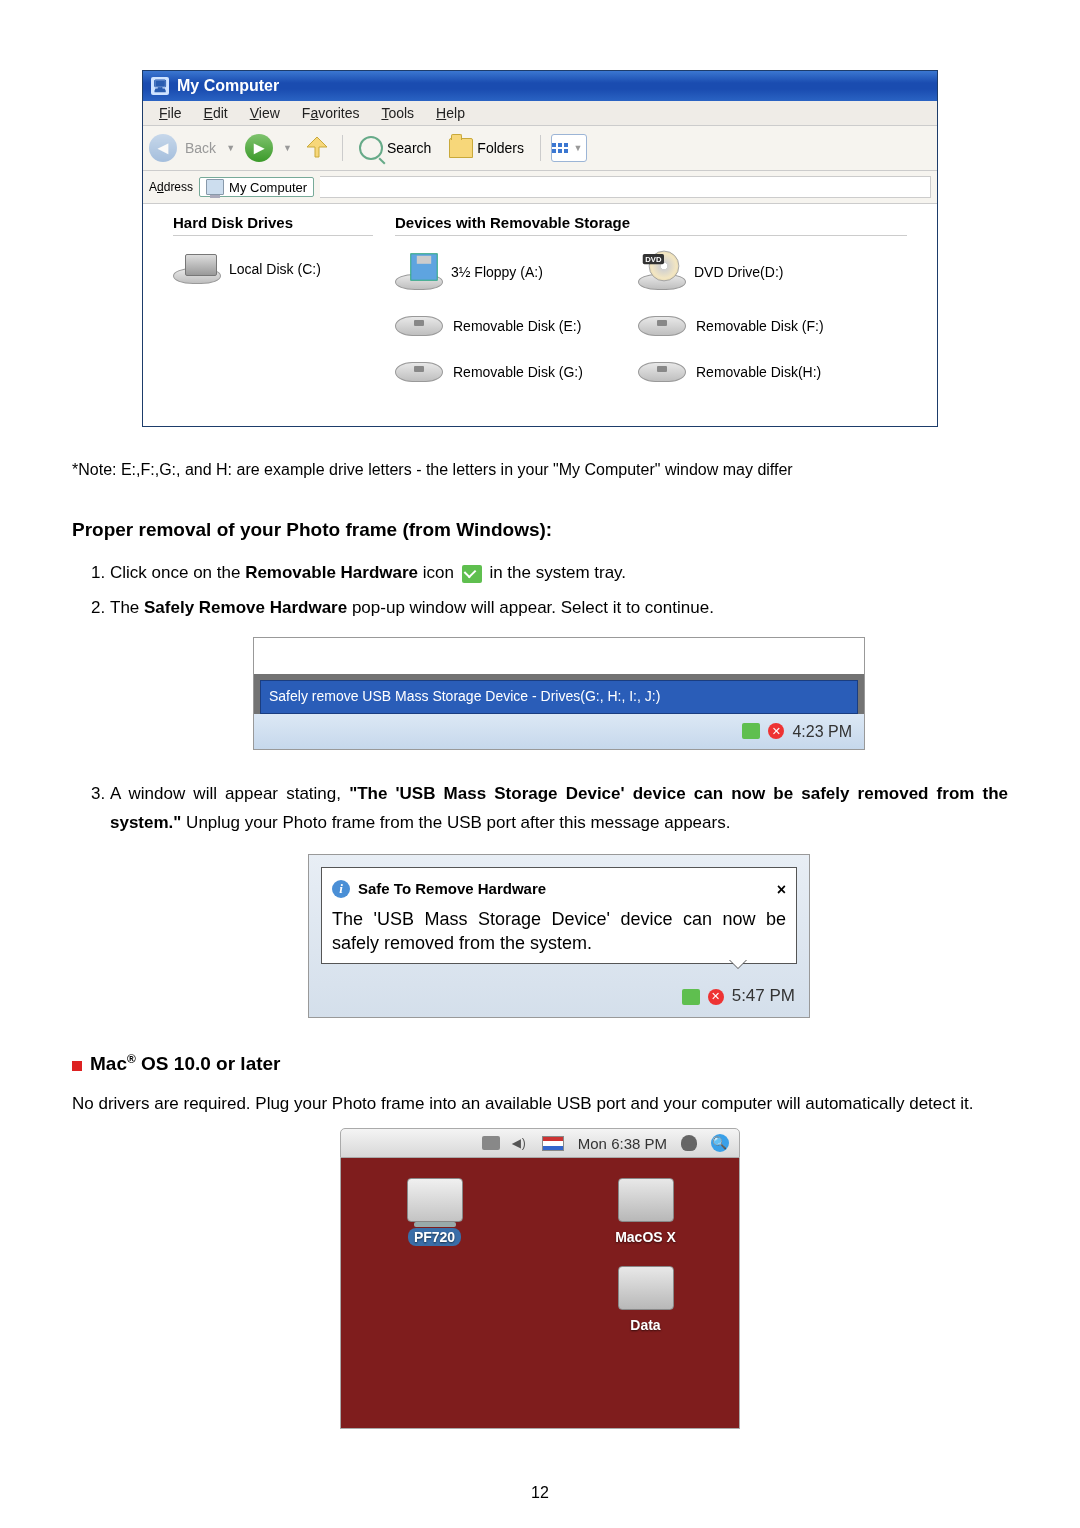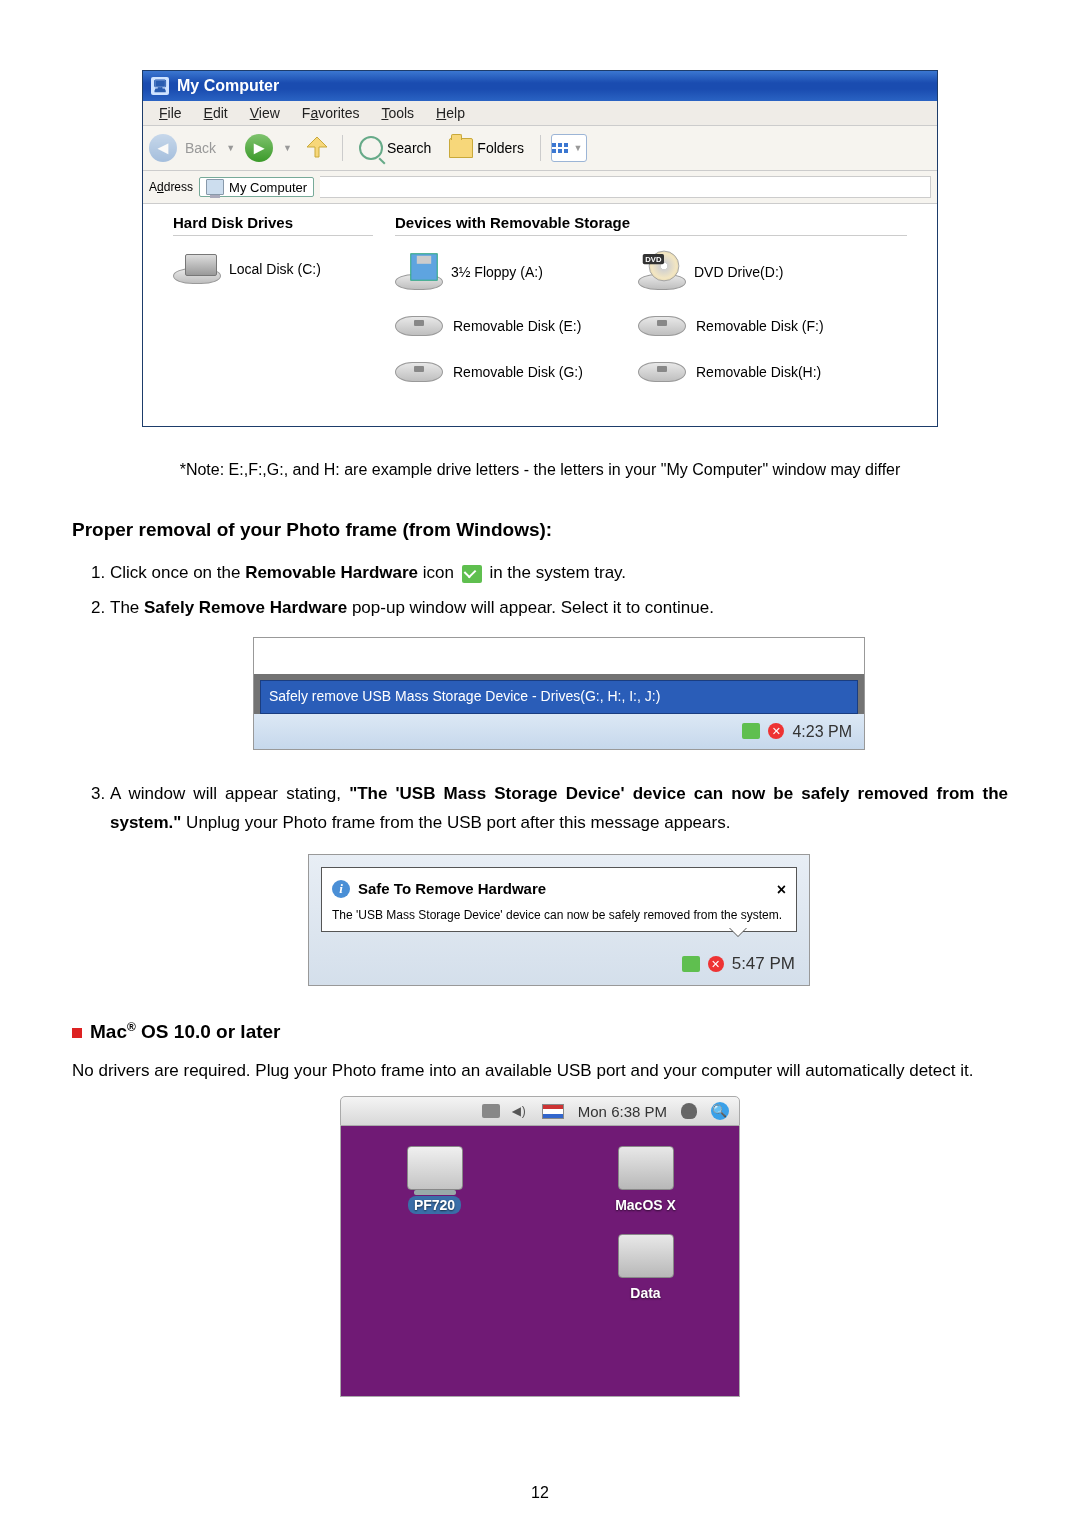--- a/index.html
+++ b/index.html
@@ -45,21 +45,21 @@
   .hdicon, .diskicon{width:46px;height:30px;position:relative;}
   .diskplat{width:46px;height:14px;background:linear-gradient(#e8e8e8,#bfbfbf);border-radius:50%/60%;position:absolute;bottom:0;border:1px solid #999;}
   .hdicon .box{width:30px;height:20px;background:linear-gradient(#ddd,#999);border:1px solid #777;border-radius:2px;position:absolute;right:2px;top:0;}
   .floppy{width:32px;height:32px;background:#5ea4e0;border:1px solid #2a6;position:relative;}
   .floppy::before{content:"";position:absolute;top:2px;left:7px;width:18px;height:10px;background:#ccc;}
   .dvd{width:34px;height:34px;border-radius:50%;background:radial-gradient(circle,#fff 15%,#d0d0d0 16%,#f3e6c2 60%,#d4c89a);border:1px solid #999;display:flex;align-items:center;justify-content:center;font-size:8px;color:#333;font-weight:bold;position:relative;}
   .dvdbadge{position:absolute;top:3px;left:-8px;background:#333;color:#fff;font-size:9px;padding:1px 3px;border-radius:2px;}
   .remdisk{width:46px;height:18px;background:linear-gradient(#e8e8e8,#bfbfbf);border-radius:50%/70%;border:1px solid #999;position:relative;}
   .remdisk::before{content:"";position:absolute;top:3px;left:18px;width:10px;height:6px;background:#888;border-radius:1px;}
   
-  .note{text-align:center;font-size:16px;margin-bottom:40px;}
+  .note{text-align:left;font-size:16px;margin-bottom:40px;}
   
   h3{font-size:19px;font-weight:bold;margin:0 0 18px 0;}
   ol{padding-left:38px;margin:0 0 20px 0;}
   ol li{font-size:17px;line-height:1.7;margin-bottom:6px;text-align:justify;}
   
   .inlineicon{display:inline-block;width:20px;height:18px;background:#5fbf4f;border-radius:2px;vertical-align:middle;position:relative;margin:0 3px;}
   .inlineicon::before{content:"";position:absolute;top:3px;left:3px;width:8px;height:6px;border:2px solid #fff;border-top:none;border-right:none;transform:rotate(-45deg);}
   
   
   .srstrip{width:610px;margin:14px auto 30px auto;border:1px solid #999;font-family:Tahoma,Arial,sans-serif;}
@@ -69,40 +69,40 @@
   .tricr{width:16px;height:16px;background:#e33;border-radius:50%;color:#fff;font-size:11px;display:flex;align-items:center;justify-content:center;}
   
   
   .srbox{width:500px;margin:16px auto 34px auto;border:1px solid #999;font-family:Tahoma,Arial,sans-serif;background:linear-gradient(#e8eef5,#d4dfeb);}
   .balloon{background:#fff;border:1px solid #555;margin:12px 12px 0 12px;padding:8px 10px;position:relative;}
   .balloon::after{content:"";position:absolute;bottom:-13px;right:50px;width:0;height:0;border:8px solid transparent;border-top-color:#fff;}
   .balloon::before{content:"";position:absolute;bottom:-15px;right:49px;width:0;height:0;border:9px solid transparent;border-top-color:#555;}
   .bhdr{display:flex;align-items:center;gap:8px;font-weight:bold;font-size:15px;margin-bottom:4px;}
   .binfo{width:18px;height:18px;border-radius:50%;background:#4a8fd6;color:#fff;display:flex;align-items:center;justify-content:center;font-style:italic;font-family:Georgia,serif;font-size:13px;}
   .bclose{margin-left:auto;font-weight:bold;font-size:16px;cursor:default;}
-  .bbody{font-size:12px;line-height:1.35;}
+  .bbody{font-size:18px;line-height:1.35;}
   .srbox .tray2{display:flex;align-items:center;justify-content:flex-end;gap:8px;padding:18px 14px 6px 8px;font-size:17px;color:#333;}
   
   .bullet{display:inline-block;width:10px;height:10px;background:#d22;margin-right:8px;}
   .machdr{font-size:19px;font-weight:bold;margin:0 0 14px 0;}
   .sup{font-size:12px;vertical-align:super;}
   .body17{font-size:17px;line-height:1.7;text-align:justify;margin:0 0 10px 0;}
   
   
   .macbox{width:400px;margin:0 auto 28px auto;font-family:"Lucida Grande",Arial,sans-serif;}
   .macbar{background:linear-gradient(#f4f4f4,#d8d8d8);border:1px solid #aaa;border-radius:5px 5px 0 0;height:28px;display:flex;align-items:center;justify-content:flex-end;gap:14px;padding:0 10px;font-size:15px;color:#333;}
   .mico{width:18px;height:14px;background:#888;border-radius:2px;}
   .mspk{width:14px;height:14px;position:relative;}
   .mspk::before{content:"◀";font-size:12px;color:#555;position:absolute;left:-2px;}
   .mspk::after{content:")";font-size:12px;color:#555;position:absolute;left:8px;}
   .mflag{width:20px;height:13px;background:linear-gradient(#c33 33%,#fff 33% 66%,#36c 66%);border:1px solid #888;}
   .muser{width:16px;height:16px;background:#666;border-radius:50% 50% 40% 40%;position:relative;}
   .muser::before{content:"";position:absolute;top:2px;left:4px;width:8px;height:8px;background:#666;border-radius:50%;box-shadow:0 0 0 1px #666;}
   .mspot{width:18px;height:18px;border-radius:50%;background:#3aa0e8;color:#fff;display:flex;align-items:center;justify-content:center;font-size:12px;}
-  .macdesk{background:#701a75;height:230px;display:flex;flex-wrap:wrap;align-content:flex-start;justify-content:space-around;padding:20px 10px;gap:20px 44px;border:1px solid #aaa;border-top:none;}
+  .macdesk{background:#7f1d1d;height:230px;display:flex;flex-wrap:wrap;align-content:flex-start;justify-content:space-around;padding:20px 10px;gap:20px 44px;border:1px solid #aaa;border-top:none;}
   .macitem{width:120px;text-align:center;}
   .macdrv{width:54px;height:42px;margin:0 auto 6px auto;background:linear-gradient(#f0f0f0,#c4c4c4);border:1px solid #888;border-radius:4px;position:relative;}
   .macdrv::after{content:"";position:absolute;bottom:-6px;left:6px;right:6px;height:5px;background:#9aa;border-radius:2px;}
   .machd{width:54px;height:42px;margin:0 auto 6px auto;background:linear-gradient(#e8e8e8,#b8b8b8);border:1px solid #888;border-radius:4px;}
   .maclbl{font-size:14px;color:#fff;font-weight:bold;text-shadow:0 1px 2px rgba(0,0,0,.6);}
   .maclbl.sel{background:#3a6ea8;padding:1px 6px;border-radius:8px;display:inline-block;}
   
   .pgnum{text-align:center;font-size:16px;position:absolute;bottom:26px;left:0;right:0;}
 </style>
 </head>

